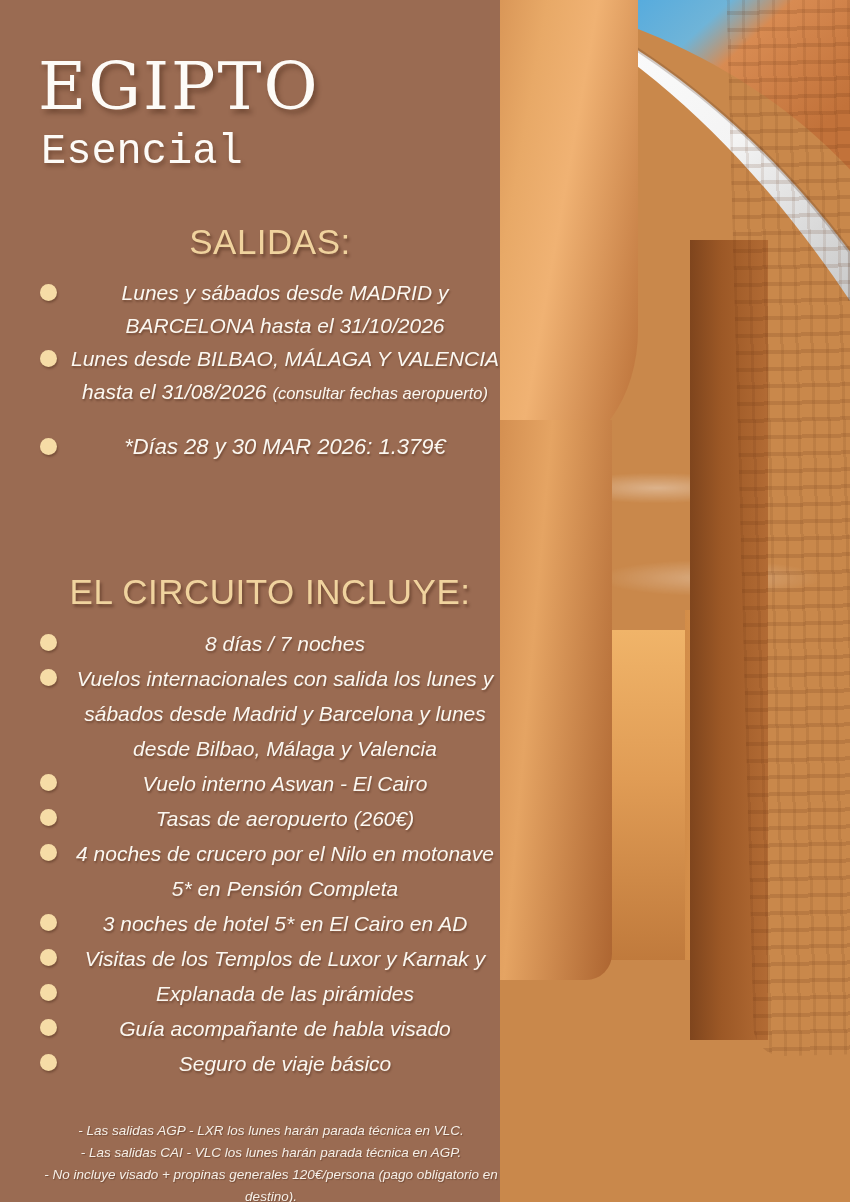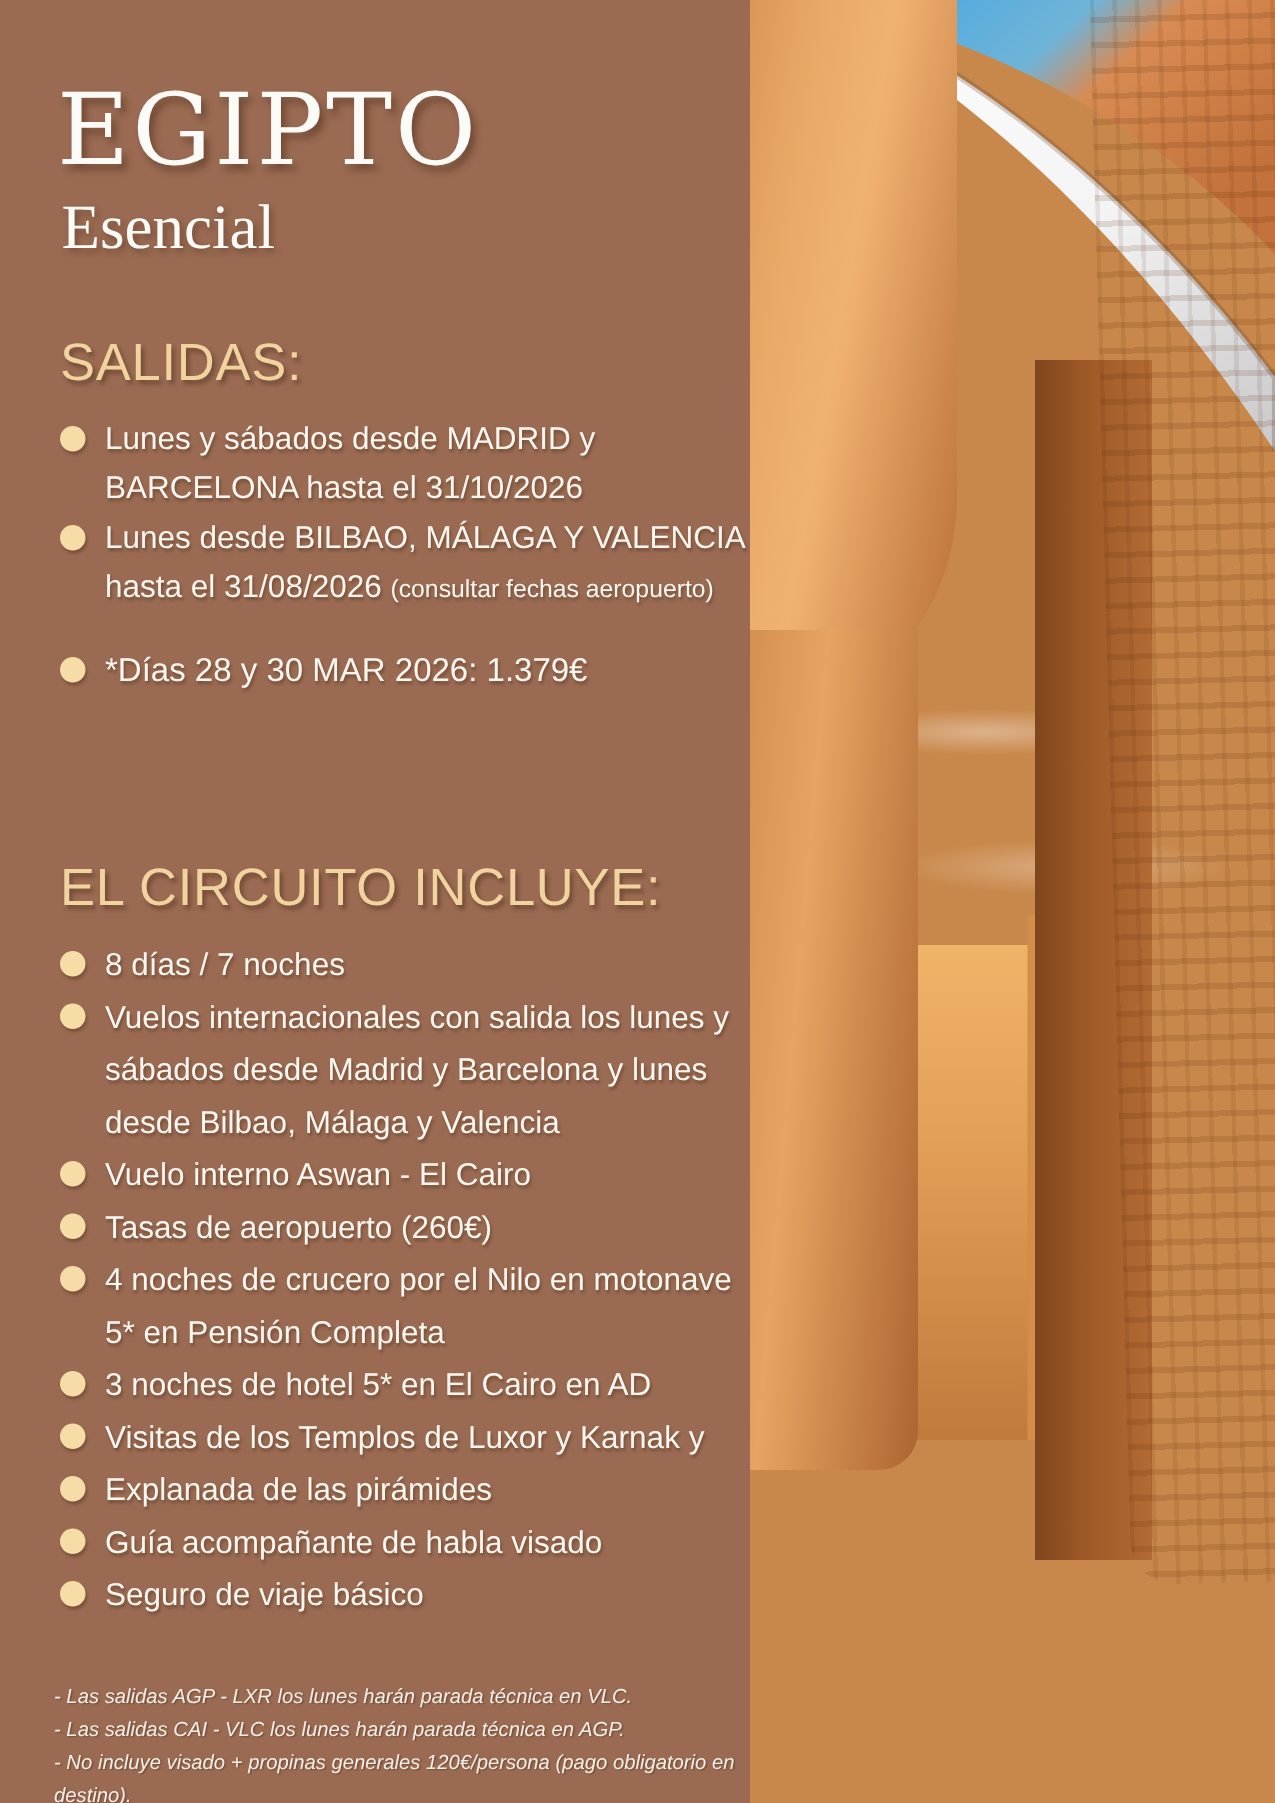--- a/index.html
+++ b/index.html
@@ -2,43 +2,43 @@
 <html><head>
 <meta charset="utf-8">
 <style>
   html,body { margin:0; padding:0; }
   .page {
     position:relative; width:850px; height:1202px; overflow:hidden;
     background:#9a6b52;
     font-family:"Liberation Sans", sans-serif;
   }
   
-  .left-panel { position:absolute; left:0; top:0; width:500px; height:1202px; }
+  .left-panel { position:absolute; left:0; top:0; width:500px; height:1202px;text-align:center; }
   .title {
     position:absolute; left:38px; top:48px; margin:0;
     font-family:"DejaVu Serif", serif; font-weight:400;
     font-size:66px; letter-spacing:2px; color:#fdfbf7;
     text-shadow:3px 4px 5px rgba(64,33,18,.45);
   }
   .subtitle {
     position:absolute; left:41px; top:128px; margin:0;
-    font-family:Liberation Serif, serif; font-weight:400;
+    font-family:Liberation Mono, monospace; font-weight:400;
     font-size:42px; color:#fdfbf7;
     text-shadow:2px 3px 4px rgba(64,33,18,.4);
   }
   .section { position:absolute; left:40px; width:460px; }
   .sec-salidas  { top:222px; }
   .sec-precios  { top:430px; }
   .sec-circuito { top:572px; }
   .sec-heading {
     margin:0 0 14px 0; font-size:35px; font-weight:500; letter-spacing:.5px;
     color:#f0d39e; text-shadow:2px 3px 3px rgba(64,33,18,.45);
   }
   ul.blist { list-style:none; margin:0; padding:0; }
-  ul.blist li { display:flex; align-items:flex-start; margin:0; }
+  ul.blist li { display:flex; align-items:flex-start; margin:0;font-style:italic; }
   .bullet {
     flex:0 0 17px; width:17px; height:17px; border-radius:50%;
     background:#f6dca6; margin:8px 13px 0 0;
     box-shadow:1px 2px 2px rgba(64,33,18,.35);
   }
   .btext {
     color:#fbf7f0; font-size:21px; line-height:33px;
     text-shadow:1px 2px 2px rgba(64,33,18,.4); width:430px;
   }
   .sec-circuito .btext { line-height:35px; }

